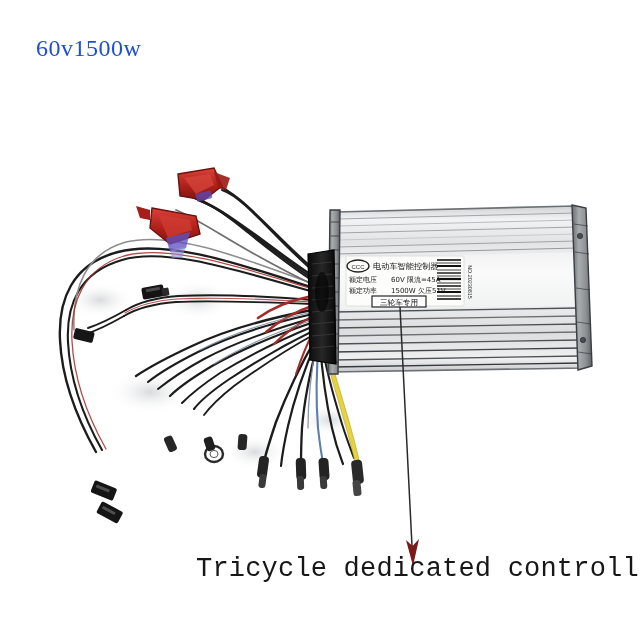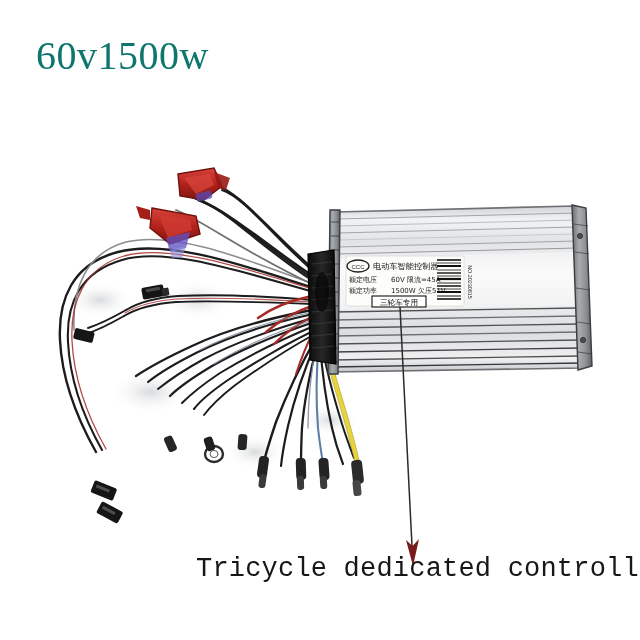--- a/index.html
+++ b/index.html
@@ -22,24 +22,24 @@
     left: 0;
     top: 0;
     width: 640px;
     height: 640px;
   }
   .caption-top {
     position: absolute;
     left: 36px;
     top: 36px;
     font-family: "Liberation Serif", serif;
-    font-size: 40px;
+    font-size: 24px;
     font-weight: 400;
     letter-spacing: 0.5px;
-    color: #0f766e;
+    color: #1d4ed8;
     white-space: nowrap;
     line-height: 1;
   }
   .caption-bottom {
     position: absolute;
     left: 196px;
     top: 556px;
     font-family: "Liberation Mono", monospace;
     font-size: 27px;
     font-weight: 400;

